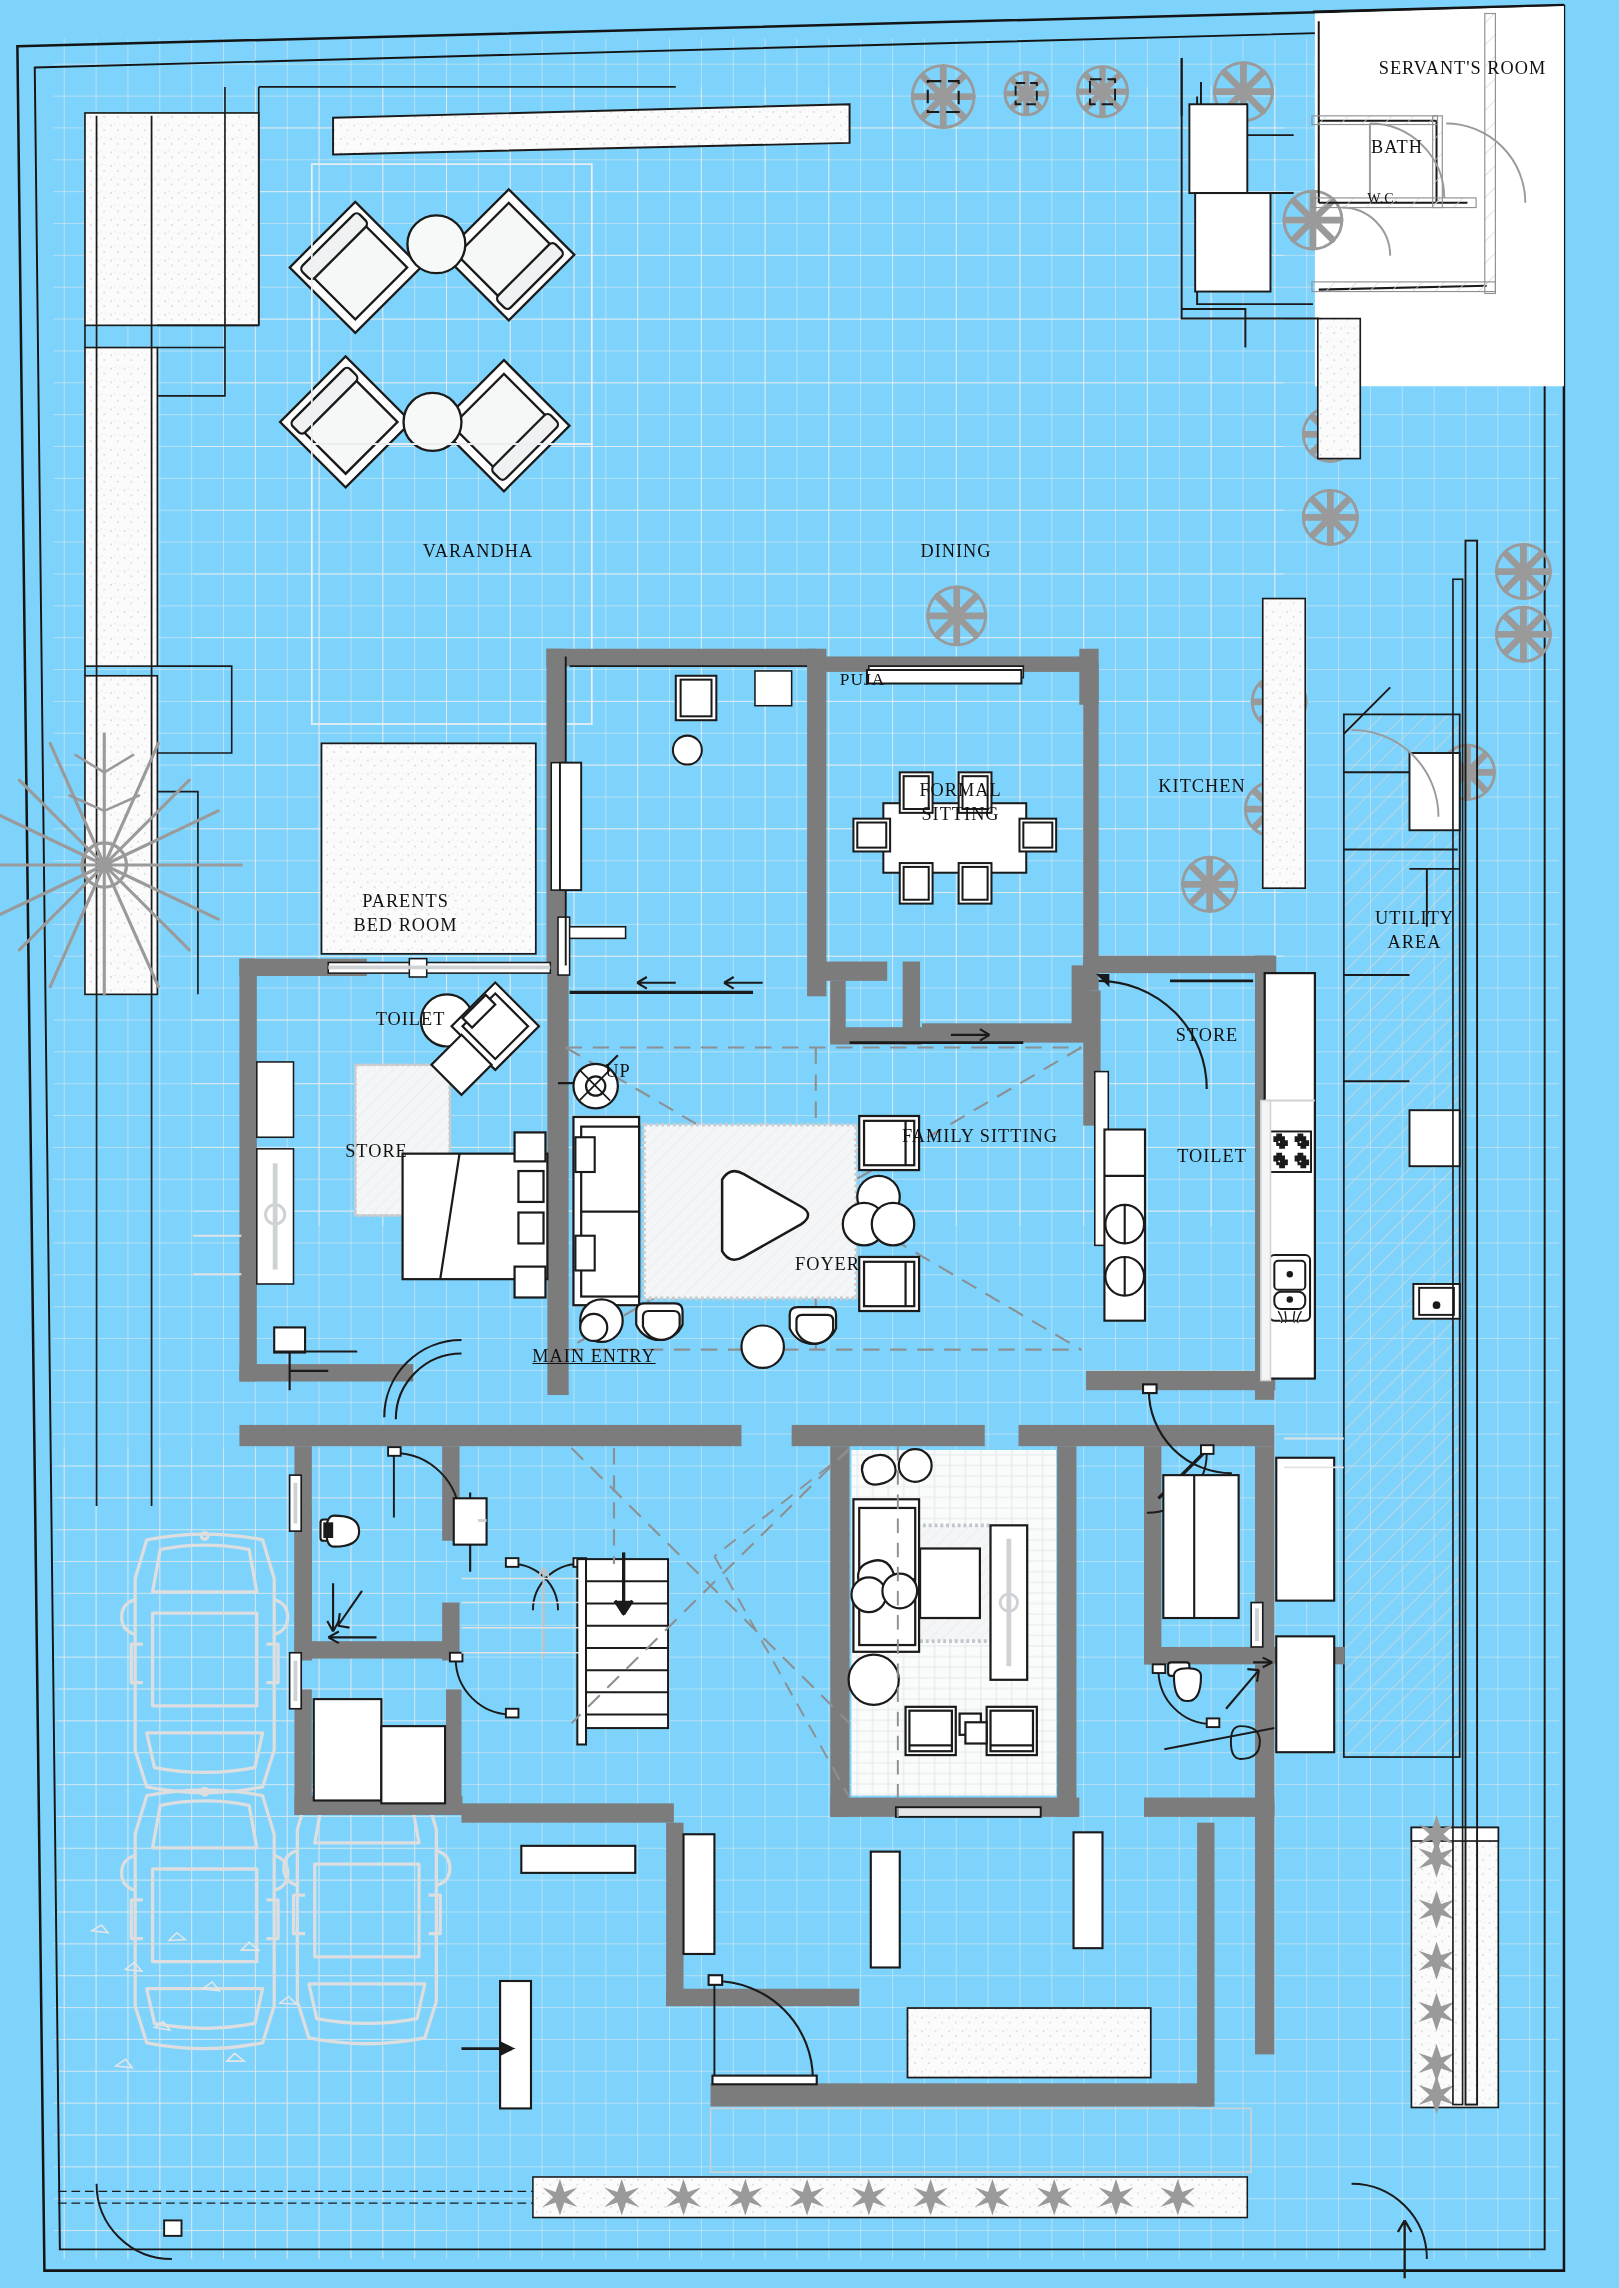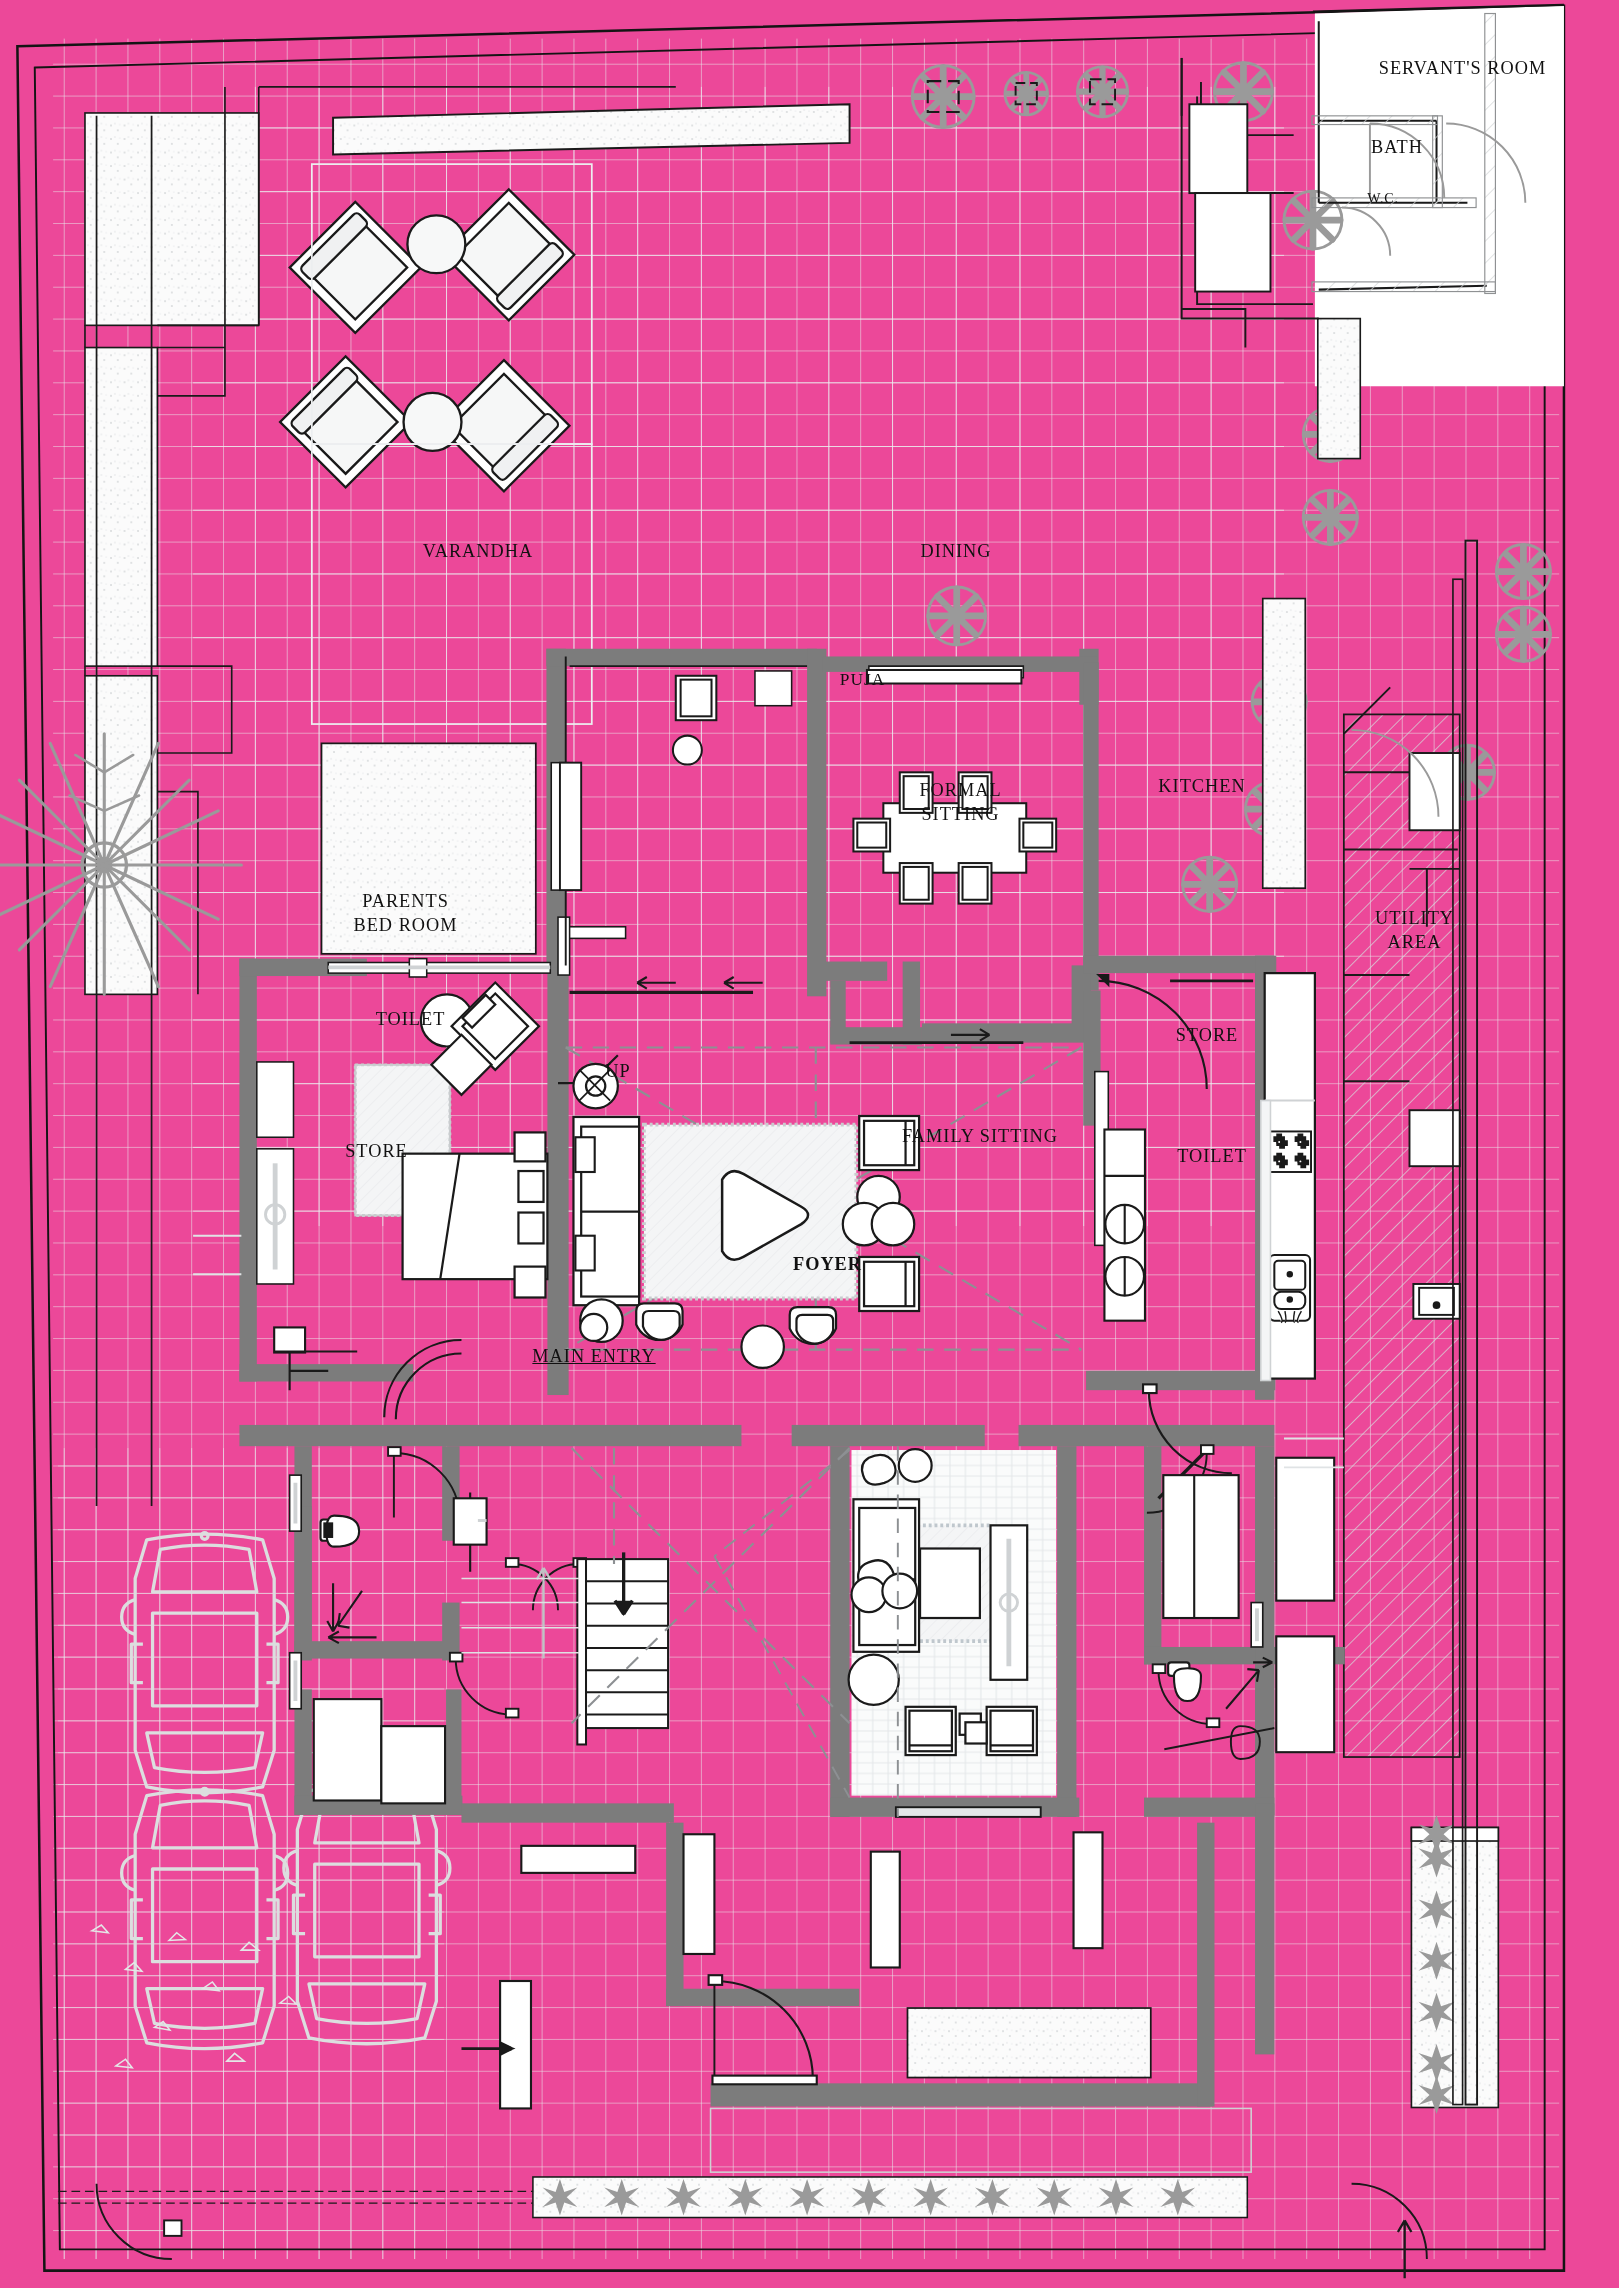--- a/index.html
+++ b/index.html
@@ -5,21 +5,21 @@
   * { box-sizing: border-box; }
   html, body {
     margin: 0; padding: 0;
     background: #ffffff;
     font-family: "Liberation Serif", serif;
   }
   #plan {
     position: relative;
     width: 1619px;
     height: 2288px;
-    background: #ec4899;
+    background: #7dd3fc;
     overflow: hidden;
   }
   svg.layer {
     position: absolute;
     left: 0; top: 0;
     width: 1619px;
     height: 2288px;
   }
   .room-label {
     position: absolute;
@@ -973,20 +973,20 @@
   <div class="room-label" style="left: 309px; top: 1139px; width: 135px; font-size: 18.3px;">STORE</div>
 
   <div class="room-label" style="left: 584px; top: 1059px; width: 68px; font-size: 18.3px;">UP</div>
 
   <div class="room-label" style="left: 874px; top: 1124px; width: 212px; font-size: 18.3px;">FAMILY SITTING</div>
 
   <div class="room-label" style="left: 1149px; top: 1023px; width: 116px; font-size: 18.3px;">STORE</div>
 
   <div class="room-label" style="left: 1149px; top: 1144px; width: 126px; font-size: 18.3px;">TOILET</div>
 
-  <div class="room-label" style="left: 755px; top: 1252px; width: 145px; font-size: 18.3px; font-weight: bold;">FOYER</div>
+  <div class="room-label" style="left: 755px; top: 1252px; width: 145px; font-size: 18.3px;">FOYER</div>
 
   <div class="room-label" style="left: 488px; top: 1344px; width: 212px; font-size: 18.3px; text-decoration: underline;">MAIN  ENTRY</div>
 
   <div class="room-label" style="left:362px; top:539px; width:232px; font-size:18.3px;">VARANDHA</div>
 
 </div>
 
 
 </body></html>

